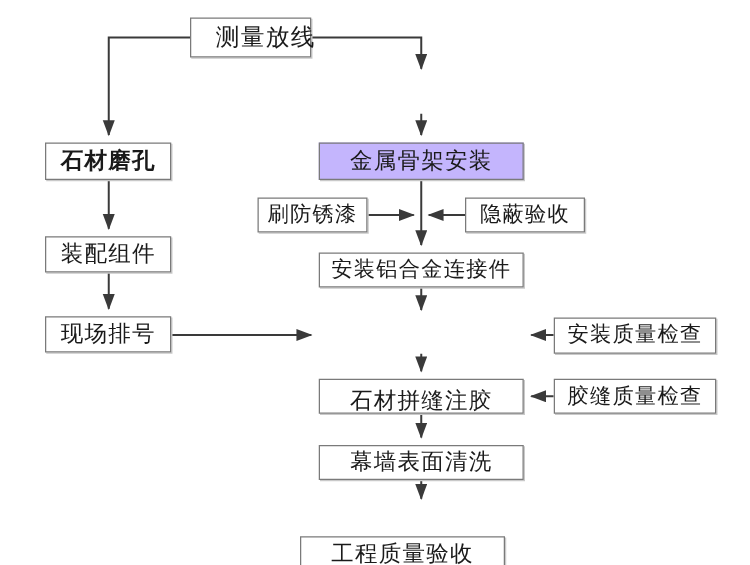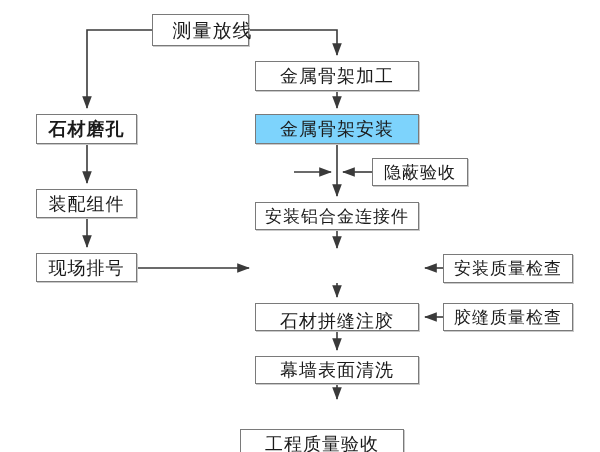--- a/index.html
+++ b/index.html
@@ -76,28 +76,28 @@
 
       <path d="M337,331 L337,350" marker-end="url(#ah)"></path>
 
       <path d="M337,384 L337,399" marker-end="url(#ah)"></path>
     </g>
   </svg>
 
   <div class="node" style="left: 152px; top: 14px; width: 97px; height: 32px; font-size: 19px; border-color: rgb(122, 122, 122); background: rgb(255, 255, 255); color: rgb(26, 26, 26); padding-left: 24px;">
     <span>测量放线</span>
   </div>
-  <div class="node" style="left: 255px; top: 61px; width: 164px; height: 30px; font-size: 18px; border-color: rgb(122, 122, 122); background: rgb(255, 255, 255); color: rgb(26, 26, 26);">
-    <span>金属骨架加工</span>
-  </div>
   <div class="node" style="left: 36px; top: 114px; width: 101px; height: 30px; font-size: 18px; border-color: rgb(122, 122, 122); background: rgb(255, 255, 255); color: rgb(26, 26, 26); font-weight: bold;">
     <span>石材磨孔</span>
   </div>
-  <div class="node" style="left: 255px; top: 114px; width: 164px; height: 30px; font-size: 18px; border-color: rgb(122, 122, 122); background: #7dd3fc; color: rgb(26, 26, 26);">
+  <div class="node" style="left: 255px; top: 114px; width: 164px; height: 30px; font-size: 18px; border-color: rgb(122, 122, 122); background: #c4b5fd; color: rgb(26, 26, 26);">
     <span>金属骨架安装</span>
+  </div>
+  <div class="node" style="left: 206px; top: 158px; width: 88px; height: 28px; font-size: 17px; border-color: rgb(122, 122, 122); background: rgb(255, 255, 255); color: rgb(26, 26, 26);">
+    <span>刷防锈漆</span>
   </div>
   <div class="node" style="left: 372px; top: 158px; width: 96px; height: 28px; font-size: 17px; border-color: rgb(122, 122, 122); background: rgb(255, 255, 255); color: rgb(26, 26, 26);">
     <span>隐蔽验收</span>
   </div>
   <div class="node" style="left: 36px; top: 189px; width: 101px; height: 29px; font-size: 18px; border-color: rgb(122, 122, 122); background: rgb(255, 255, 255); color: rgb(26, 26, 26);">
     <span>装配组件</span>
   </div>
   <div class="node" style="left: 255px; top: 202px; width: 164px; height: 28px; font-size: 17px; border-color: rgb(122, 122, 122); background: rgb(255, 255, 255); color: rgb(26, 26, 26);">
     <span>安装铝合金连接件</span>
   </div>

